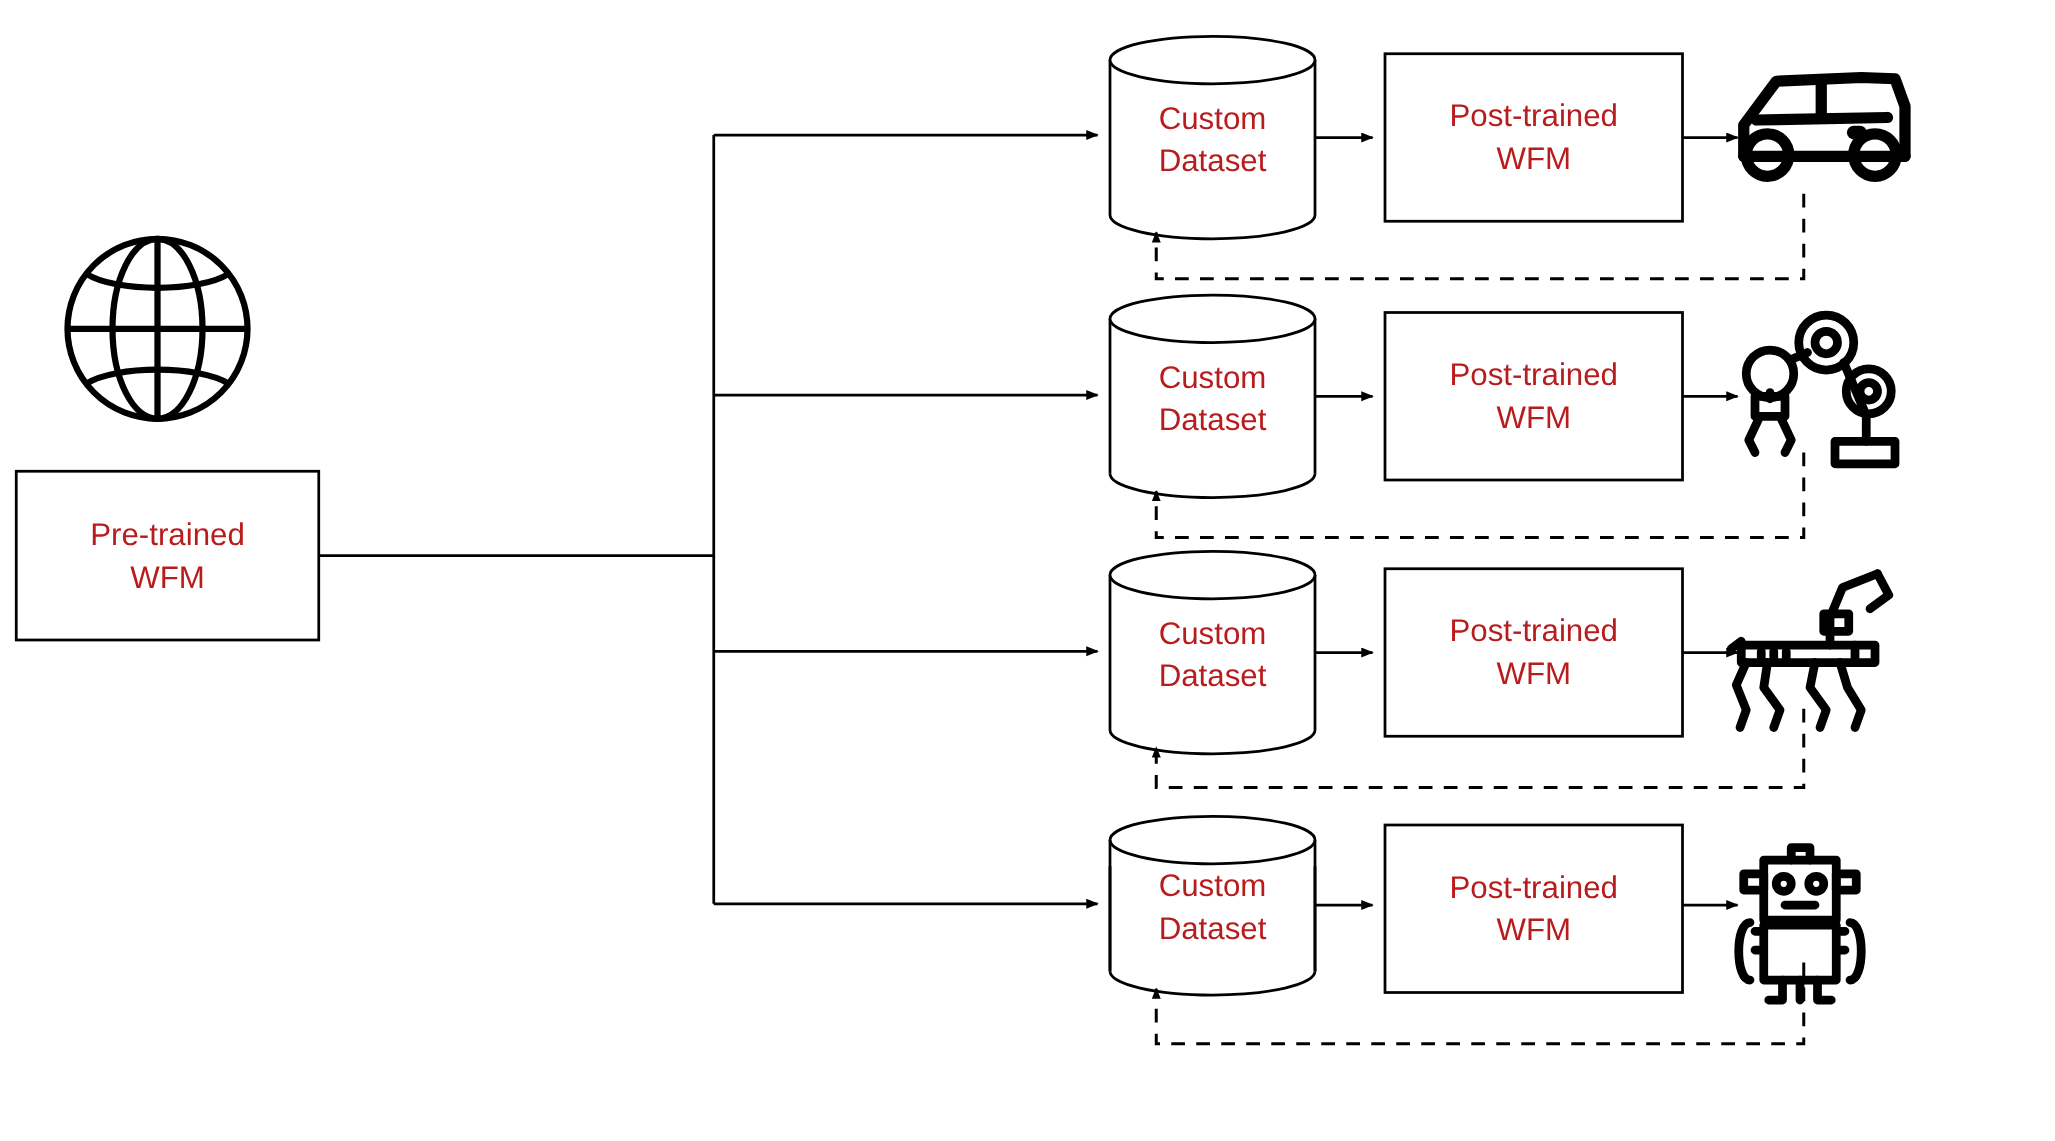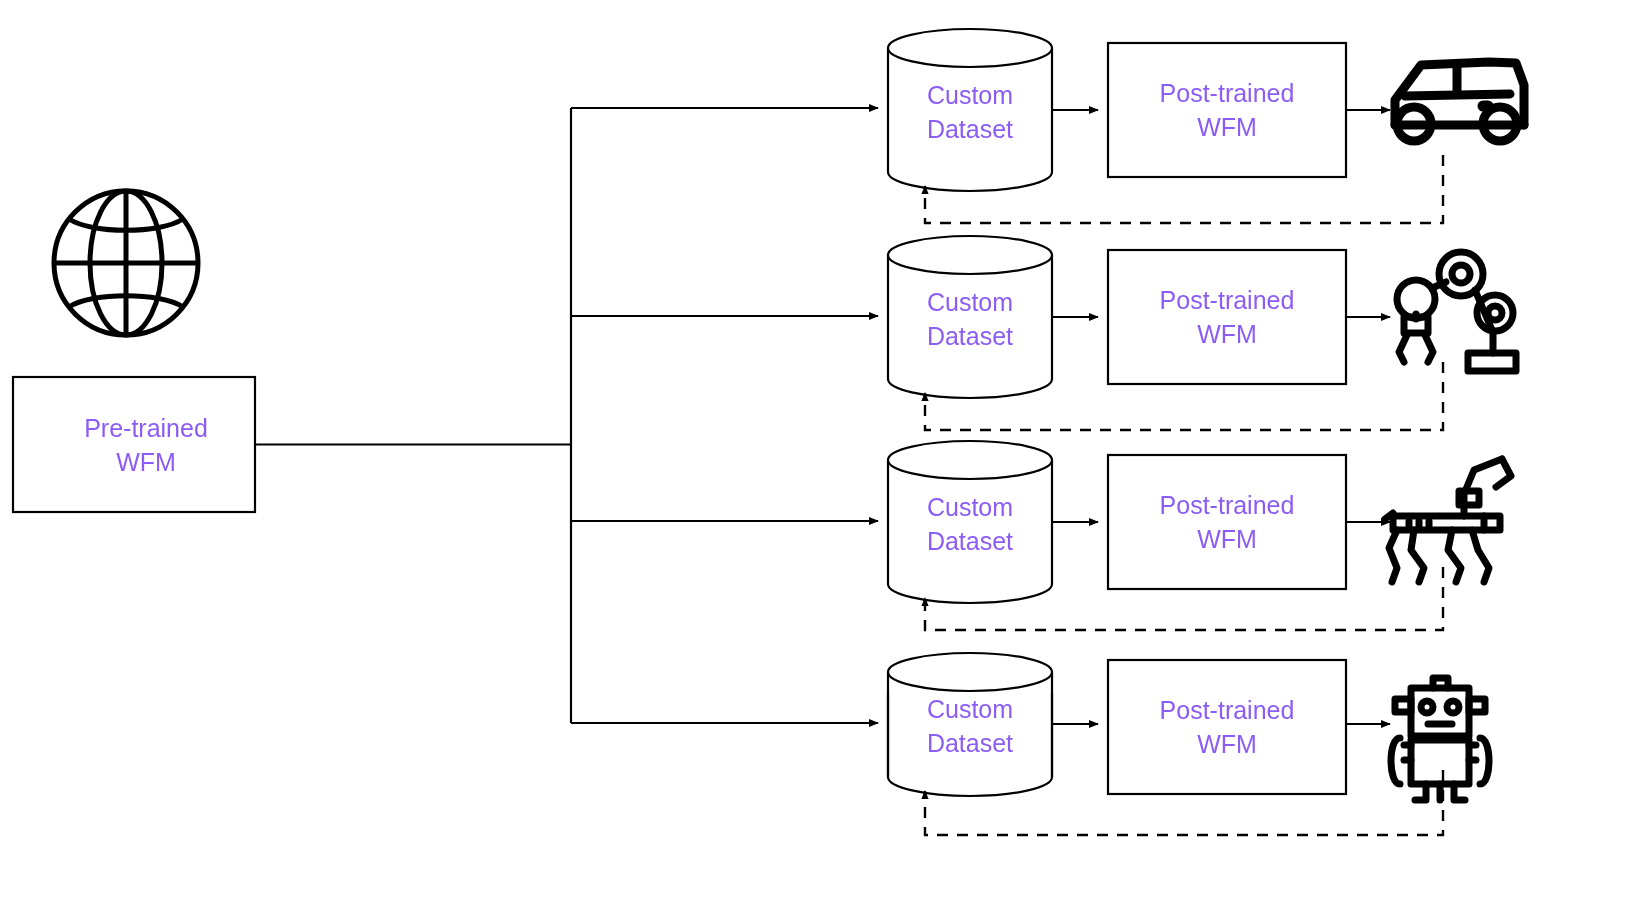--- a/index.html
+++ b/index.html
@@ -14,21 +14,21 @@
   svg.layer{position:absolute;left:0;top:0;width:1644px;height:913px;overflow:visible;}
   .node-label{
     position:absolute;
     display:flex;
     flex-direction:column;
     align-items:center;
     justify-content:center;
     text-align:center;
     font-size:25px;
     line-height:34px;
-    color:#8b5cf6;
+    color:#b91c1c;
     pointer-events:none;
     white-space:pre-line;
   }
   .node-label span{display:block;}
 </style>
 </head>
 <body>
 
 <div id="canvas">
 
@@ -159,21 +159,21 @@
       <path d="M1404,745 L1411,745 M1404,760 L1411,760"></path>
       <path d="M1469,745 L1476,745 M1469,760 L1476,760"></path>
       <path d="M1400,738 C1388,738 1388,784 1400,784"></path>
       <path d="M1480,738 C1492,738 1492,784 1480,784"></path>
       <path d="M1426,784 L1426,800 L1415,800"></path>
       <path d="M1440,784 L1440,800"></path>
       <path d="M1454,784 L1454,800 L1465,800"></path>
     </g>
   </svg>
 
-  <div class="node-label" style="left:25px;top:377px;width:242px;height:135px;">
+  <div class="node-label" style="left:13px;top:377px;width:242px;height:135px;">
     <span>Pre-trained</span>
     <span>WFM</span>
   </div>
 
   <div class="node-label" style="left:888px;top:62px;width:164px;height:100px;">
     <span>Custom</span>
     <span>Dataset</span>
   </div>
   <div class="node-label" style="left:1108px;top:43px;width:238px;height:134px;">
     <span>Post-trained</span>

